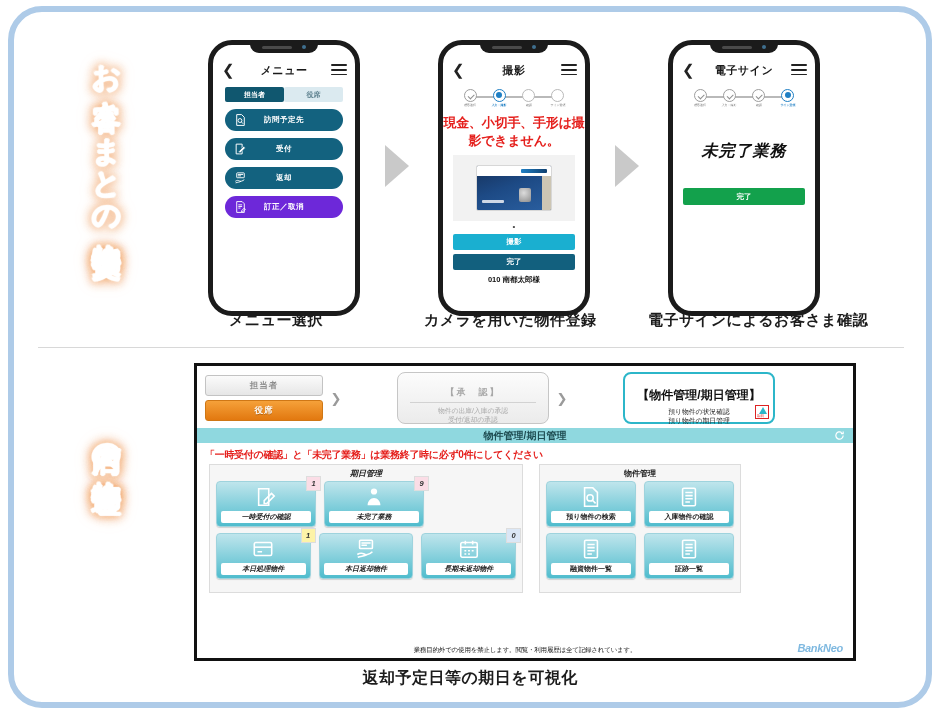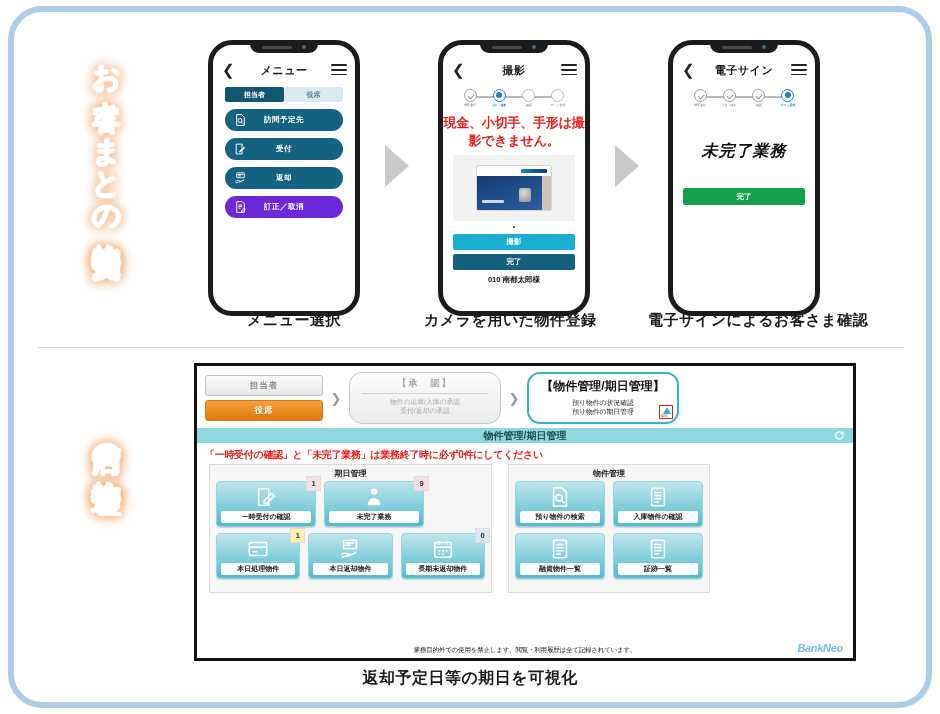--- a/index.html
+++ b/index.html
@@ -202,23 +202,23 @@
   .flowcol { width: 118px; }
   .fbtn {
     height: 21px; border-radius: 3px; font-size: 8.5px; font-weight: bold;
     display: flex; align-items: center; justify-content: center; letter-spacing: 1px;
   }
   .fbtn.grey  { background: linear-gradient(#fbfbfb,#e6e6e6); border: 1px solid #c3c3c3; color: #8d8d8d; }
   .fbtn.orange{ background: linear-gradient(#f5a13a,#e2780f); border: 1px solid #cf7715; color: #ffffff;
                 text-shadow: 0 1px 0 rgba(120,60,0,.5); margin-top: 4px; }
   .chev { width: 26px; text-align: center; color: #9a9a9a; font-size: 13px; }
   .fbox {
-    width: 152px; height: 52px; border: 1px solid #c6c6c6; border-radius: 13px;
+    width: 152px; height: 52px; border: 1px solid #c6c6c6; border-radius: 8px;
     background: linear-gradient(#fcfcfc,#ebebeb); color: #a8a8a8;
-    padding: 4px 4px 0 4px; text-align: center;
+    padding: 13px 4px 0 4px; text-align: center; margin-left: 48px;
   }
   .fbox .ftitle { font-size: 9px; font-weight: bold; letter-spacing: 2px; }
   .fbox .fline { height:1px; background:#d2d2d2; margin:3px 8px; }
   .fbox .fsub  { font-size: 6.8px; line-height: 9px; }
   .fbox.active {
     border: 2px solid #2cb6c9; background: #ffffff; color: #111;
     position: relative;
   }
   .fbox.active .ftitle { color: #111; letter-spacing: 0; font-size: 12px;}
   .fbox.active .fsub   { color: #222; }
@@ -240,21 +240,21 @@
     font-size: 10px; font-weight: bold; color: #1e4c52;
   }
   .bluebar .refresh { position: absolute; right: 8px; top: 2px; width: 11px; height: 11px; }
 
   .redline {
     font-size: 10px; font-weight: bold; color: #e5201d;
     padding: 5px 0 2px 8px; letter-spacing: -.3px;
   }
   .grids { display: flex; padding: 0 12px; gap: 10px; }
   .gcol { border: 1px solid #dcdcdc; background: #f6f6f6; padding: 3px 6px 7px 6px; }
-  .gcol.left  { width: 283px; }
+  .gcol.left  { width: 314px; font-style: italic; }
   .gcol.right { width: 202px; margin-left: 6px; }
   .gtitle { text-align: center; font-size: 8px; font-weight: bold; color: #222; margin-bottom: 2px; }
   .grow { display: flex; gap: 8px; margin-bottom: 6px; }
   .tile {
     position: relative; width: 100px; height: 46px; border-radius: 4px;
     background: linear-gradient(#bfe5ec,#4fbccd);
     border: 1px solid #9ed3dd;
     box-shadow: 0 1px 1px rgba(0,0,0,.15);
   }
   .tile .ticon { position: absolute; left: 50%; top: 4px; transform: translateX(-50%); width: 22px; height: 22px;}
@@ -461,21 +461,21 @@
             <div class="slabel act">サイン受領</div>
           </div>
         </div>
       </div>
 
       <div class="sign">未完了業務</div>
       <div class="wbtn green" style="margin-top:26px;">完了</div>
     </div>
   </div>
 
-  <div class="caption" style="left:247px; top:311px;">メニュー選択</div>
+  <div class="caption" style="left:229px; top:311px;">メニュー選択</div>
   <div class="caption" style="left:648px; top:311px;">電子サインによるお客さま確認</div>
   <div class="caption" style="left:424px; top:311px;">カメラを用いた物件登録</div>
 
   <div class="panel">
 
     <div class="flowrow">
       <div class="flowcol">
         <div class="fbtn grey">担当者</div>
         <div class="fbtn orange">役席</div>
       </div>

